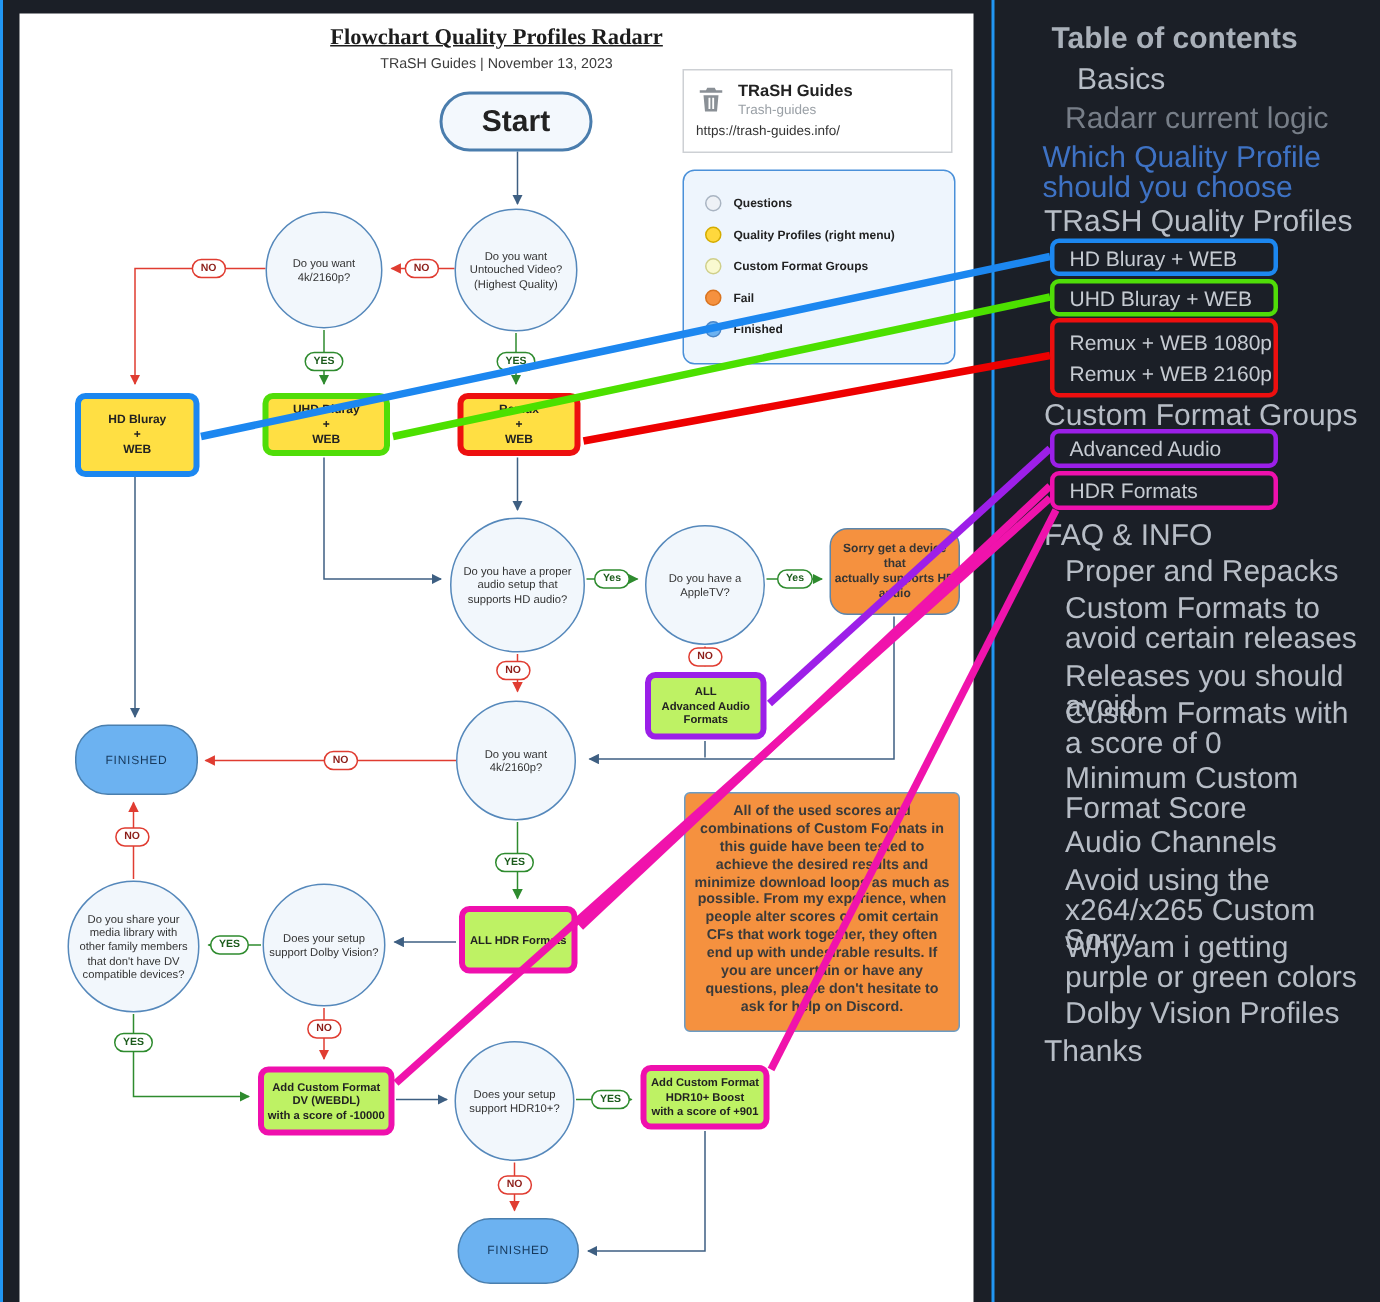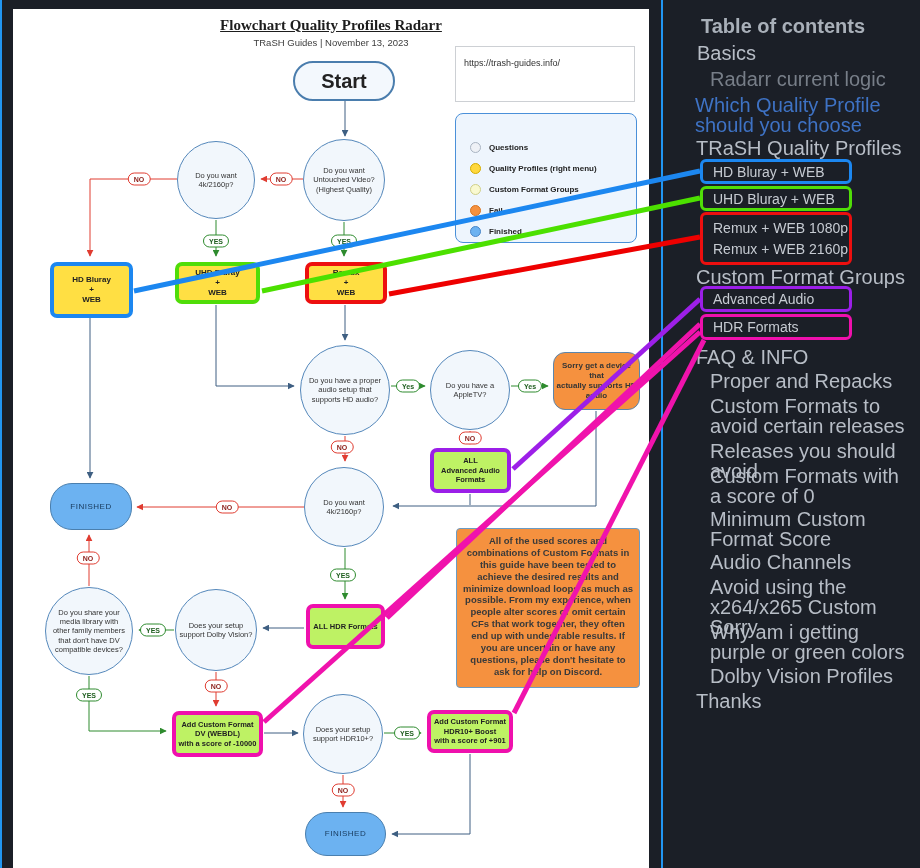--- a/index.html
+++ b/index.html
@@ -37,21 +37,21 @@
   .badge.yes{border:1.5px solid #2e8b2e;color:#1d5c1d;}
   
   .card{position:absolute;left:455px;top:46px;width:180px;height:56px;background:#fff;border:1px solid #cdd0d4;z-index:3;box-sizing:border-box;padding:8px 8px 0 8px;}
   .card-row{display:flex;align-items:flex-start;}
   .card-icon{width:20px;height:22px;margin-right:8px;color:#8a9096;}
   .card-title{font-size:11px;font-weight:bold;color:#222;line-height:13px;}
   .card-sub{font-size:9px;color:#9aa0a6;line-height:11px;}
   .card-url{font-size:9px;color:#333;margin-top:3px;}
   
   .legend{position:absolute;left:455px;top:113px;width:182px;height:130px;background:#eef5fd;
-    border:1.5px solid #4a90d9;border-radius:8px;z-index:3;box-sizing:border-box;padding:28px 0 0 14px;}
+    border:1.5px solid #4a90d9;border-radius:8px;z-index:3;box-sizing:border-box;padding:16px 0 0 14px;}
   .legend-row{display:flex;align-items:center;margin-bottom:10px;}
   .legend-swatch{width:11px;height:11px;border-radius:50%;margin-right:8px;box-sizing:border-box;}
   .legend-label{font-size:8px;font-weight:bold;color:#222;}
   .sw0{background:#eef1f6;border:1px solid #a9b4c2;}
   .sw1{background:#ffd83d;border:1px solid #d4ac00;}
   .sw2{background:#f9f9d0;border:1px solid #cfcf8a;}
   .sw3{background:#f5913f;border:1px solid #d97420;}
   .sw4{background:#6cb2f1;border:1px solid #4a86c8;}
   
   .toc-item{position:absolute;font-size:20px;line-height:20px;color:#b7bdc6;z-index:3;cursor:pointer;}
@@ -188,20 +188,29 @@
 <span class="badge no" style="left:227px;top:507px;">NO</span>
 <span class="badge no" style="left:88px;top:558px;">NO</span>
 <span class="badge yes" style="left:343px;top:575px;">YES</span>
 <span class="badge yes" style="left:153px;top:630px;">YES</span>
 <span class="badge no" style="left:216px;top:686px;">NO</span>
 <span class="badge yes" style="left:89px;top:695px;">YES</span>
 <span class="badge yes" style="left:407px;top:733px;">YES</span>
 <span class="badge no" style="left:343px;top:790px;">NO</span>
 
 <div class="card">
+  <div class="card-row">
+    <svg class="card-icon" viewBox="0 0 24 24" fill="currentColor">
+        <path d="M9 3h6l1 2h5v2H3V5h5l1-2zm-3 6h12l-1.2 13H7.2L6 9zm4 2v9h1.5v-9H10zm3 0v9h1.5v-9H13z"></path>
+      </svg>
+    <div>
+      <div class="card-title">TRaSH Guides</div>
+      <div class="card-sub">Trash-guides</div>
+    </div>
+  </div>
   <div class="card-url">https://trash-guides.info/</div>
 </div>
 
 <div class="legend">
   <div class="legend-row">
       <span class="legend-swatch sw0"></span>
       <span class="legend-label">Questions</span>
     </div>
   <div class="legend-row">
       <span class="legend-swatch sw1"></span>
@@ -215,21 +224,21 @@
       <span class="legend-swatch sw3"></span>
       <span class="legend-label">Fail</span>
     </div>
   <div class="legend-row">
       <span class="legend-swatch sw4"></span>
       <span class="legend-label">Finished</span>
     </div>
 </div>
 
 <div class="toc-item toc-head" style="left:701px;top:16px;">Table of contents</div>
-<div class="toc-item" style="left:697px;top:43px;">Basics</div>
+<div class="toc-item" style="left:718px;top:43px;">Basics</div>
 <div class="toc-item toc-dim" style="left:710px;top:69px;">Radarr current logic</div>
 <div class="toc-item toc-active" style="left:695px;top:95px;width:212px;">Which Quality Profile should you choose</div>
 <div class="toc-item" style="left:696px;top:138px;">TRaSH Quality Profiles</div>
 
 <div class="toc-box tb-blue" style="left:700px;top:159px;">HD Bluray + WEB</div>
 <div class="toc-box tb-green" style="left:700px;top:186px;">UHD Bluray + WEB</div>
 <div class="toc-box tb-red" style="left:700px;top:212px;">
   <span>Remux + WEB 1080p</span>
   <span>Remux + WEB 2160p</span>
 </div>

